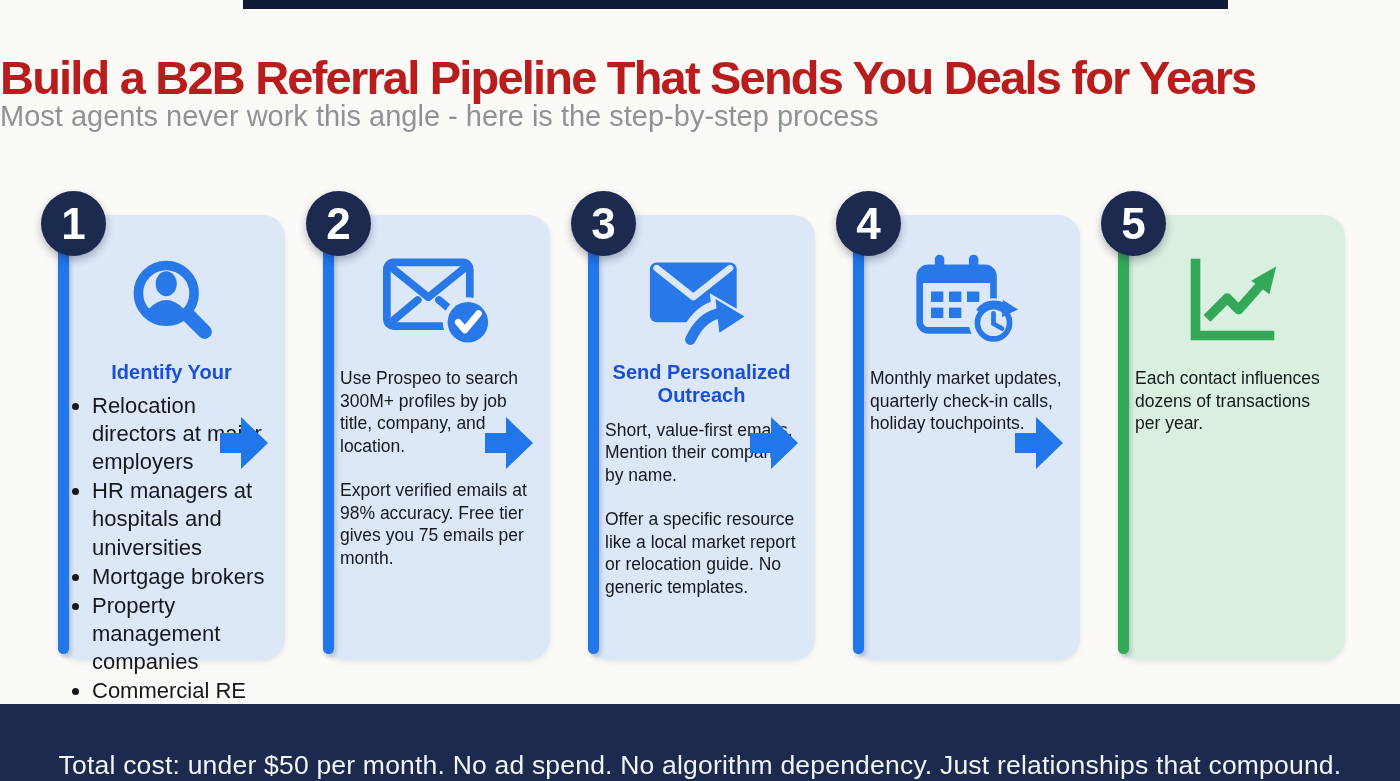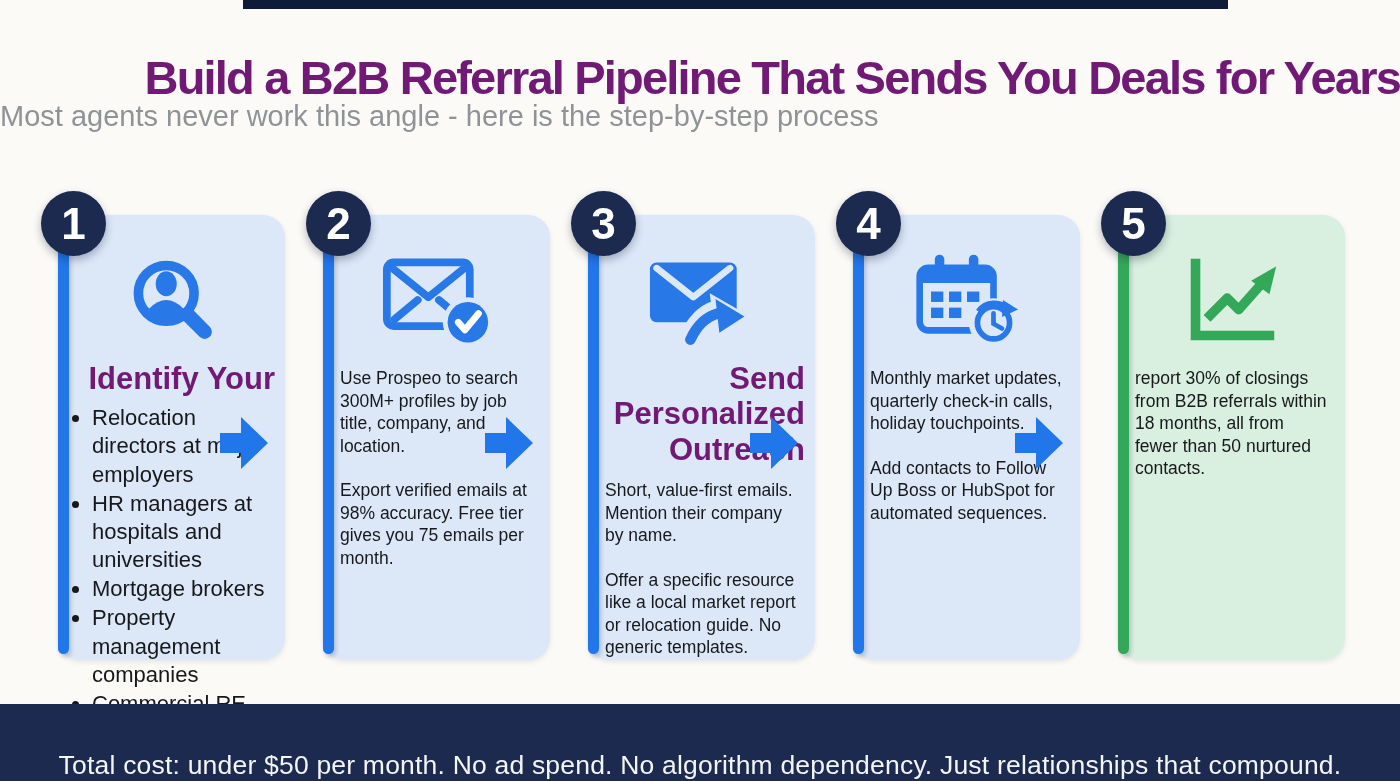--- a/index.html
+++ b/index.html
@@ -10,23 +10,23 @@
     overflow:hidden;
     font-family:"Liberation Sans", sans-serif;
     color:#17181b;
   }
   .top-strip{
     position:absolute;top:0;left:243px;width:985px;height:9px;
     background:#0e1c38;
   }
   .main-title{
     position:absolute;top:50px;left:0;right:0;
-    text-align:right;
+    text-align:left;
     font-size:47px;font-weight:800;letter-spacing:-1.8px;
-    color:#701a75;
+    color:#b91c1c;
   }
   .subtitle{
     position:absolute;top:100px;left:0;right:0;
     text-align:left;
     font-size:29px;font-weight:400;
     color:#8f9398;
   }
   .steps-row{
     position:absolute;left:58px;top:215px;width:1287px;height:445px;
     display:flex;gap:38px;
@@ -55,23 +55,23 @@
     display:flex;align-items:center;justify-content:center;
     box-shadow:0 4px 8px rgba(10,20,45,0.30);
     z-index:3;
   }
   .step-icon{
     height:108px;margin-top:32px;
     display:flex;align-items:center;justify-content:center;
   }
   .step-title{
     margin:6px 10px 0;
-    text-align:right;
-    font-size:31px;font-weight:700;line-height:1.14;
-    color:#701a75;
+    text-align:center;
+    font-size:20px;font-weight:700;line-height:1.14;
+    color:#1d4ed8;
   }
   .step-body{
     margin:12px 15px 0 17px;
     font-size:17.5px;line-height:1.29;color:#17181b;
   }
   .step-body p{margin:0;}
   .step-body p + p{margin-top:22px;}
   .step-bullets{
     margin:8px 6px 0 0;padding-left:34px;
     font-size:22px;line-height:1.28;color:#17181b;
@@ -180,36 +180,35 @@
           </g>
           <circle cx="84" cy="74" r="26" fill="#dce8f8"></circle>
           <circle cx="84" cy="74" r="17" fill="none" stroke="#2878e8" stroke-width="6"></circle>
           <path d="M84 64 V75 L93 80" fill="none" stroke="#2878e8" stroke-width="5" stroke-linecap="round"></path>
           <path d="M68 62 A21 21 0 0 1 100 60" fill="none" stroke="#2878e8" stroke-width="6"></path>
           <path d="M94 50 L110 60 L93 68 Z" fill="#2878e8"></path>
         </svg>
       </div>
       <div class="step-body">
         <p>Monthly market updates, quarterly check-in calls, holiday touchpoints.</p>
-        <p>Add contacts to Follow Up Boss or HubSpot for automated sequences.</p>
       </div>
     </div>
 
     <div class="step-card accent-green">
       <div class="accent-bar"></div>
       <div class="step-badge">5</div>
       <div class="step-icon">
         <svg width="96" height="94" viewBox="0 0 100 96">
           <path d="M12 4 V84 H94" fill="none" stroke="#34a859" stroke-width="10"></path>
           <path d="M24 66 L45 45 L57 57 L80 31" fill="none" stroke="#34a859" stroke-width="10" stroke-linejoin="round"></path>
           <path d="M70 27 L96 12 L89 41 Z" fill="#34a859"></path>
         </svg>
       </div>
       <div class="step-body">
-        <p>report 30% of closings from B2B referrals within 18 months, all from fewer than 50 nurtured contacts.</p>
+        <p>Each contact influences dozens of transactions per year.</p>
       </div>
     </div>
 
   </div>
 
   <div class="flow-arrow arrow-1">
     <svg width="48" height="52" viewBox="0 0 48 52">
         <path d="M0 16 H21 V0 L48 26 L21 52 V36 H0 Z" fill="#2176ea"></path>
       </svg>
   </div>

